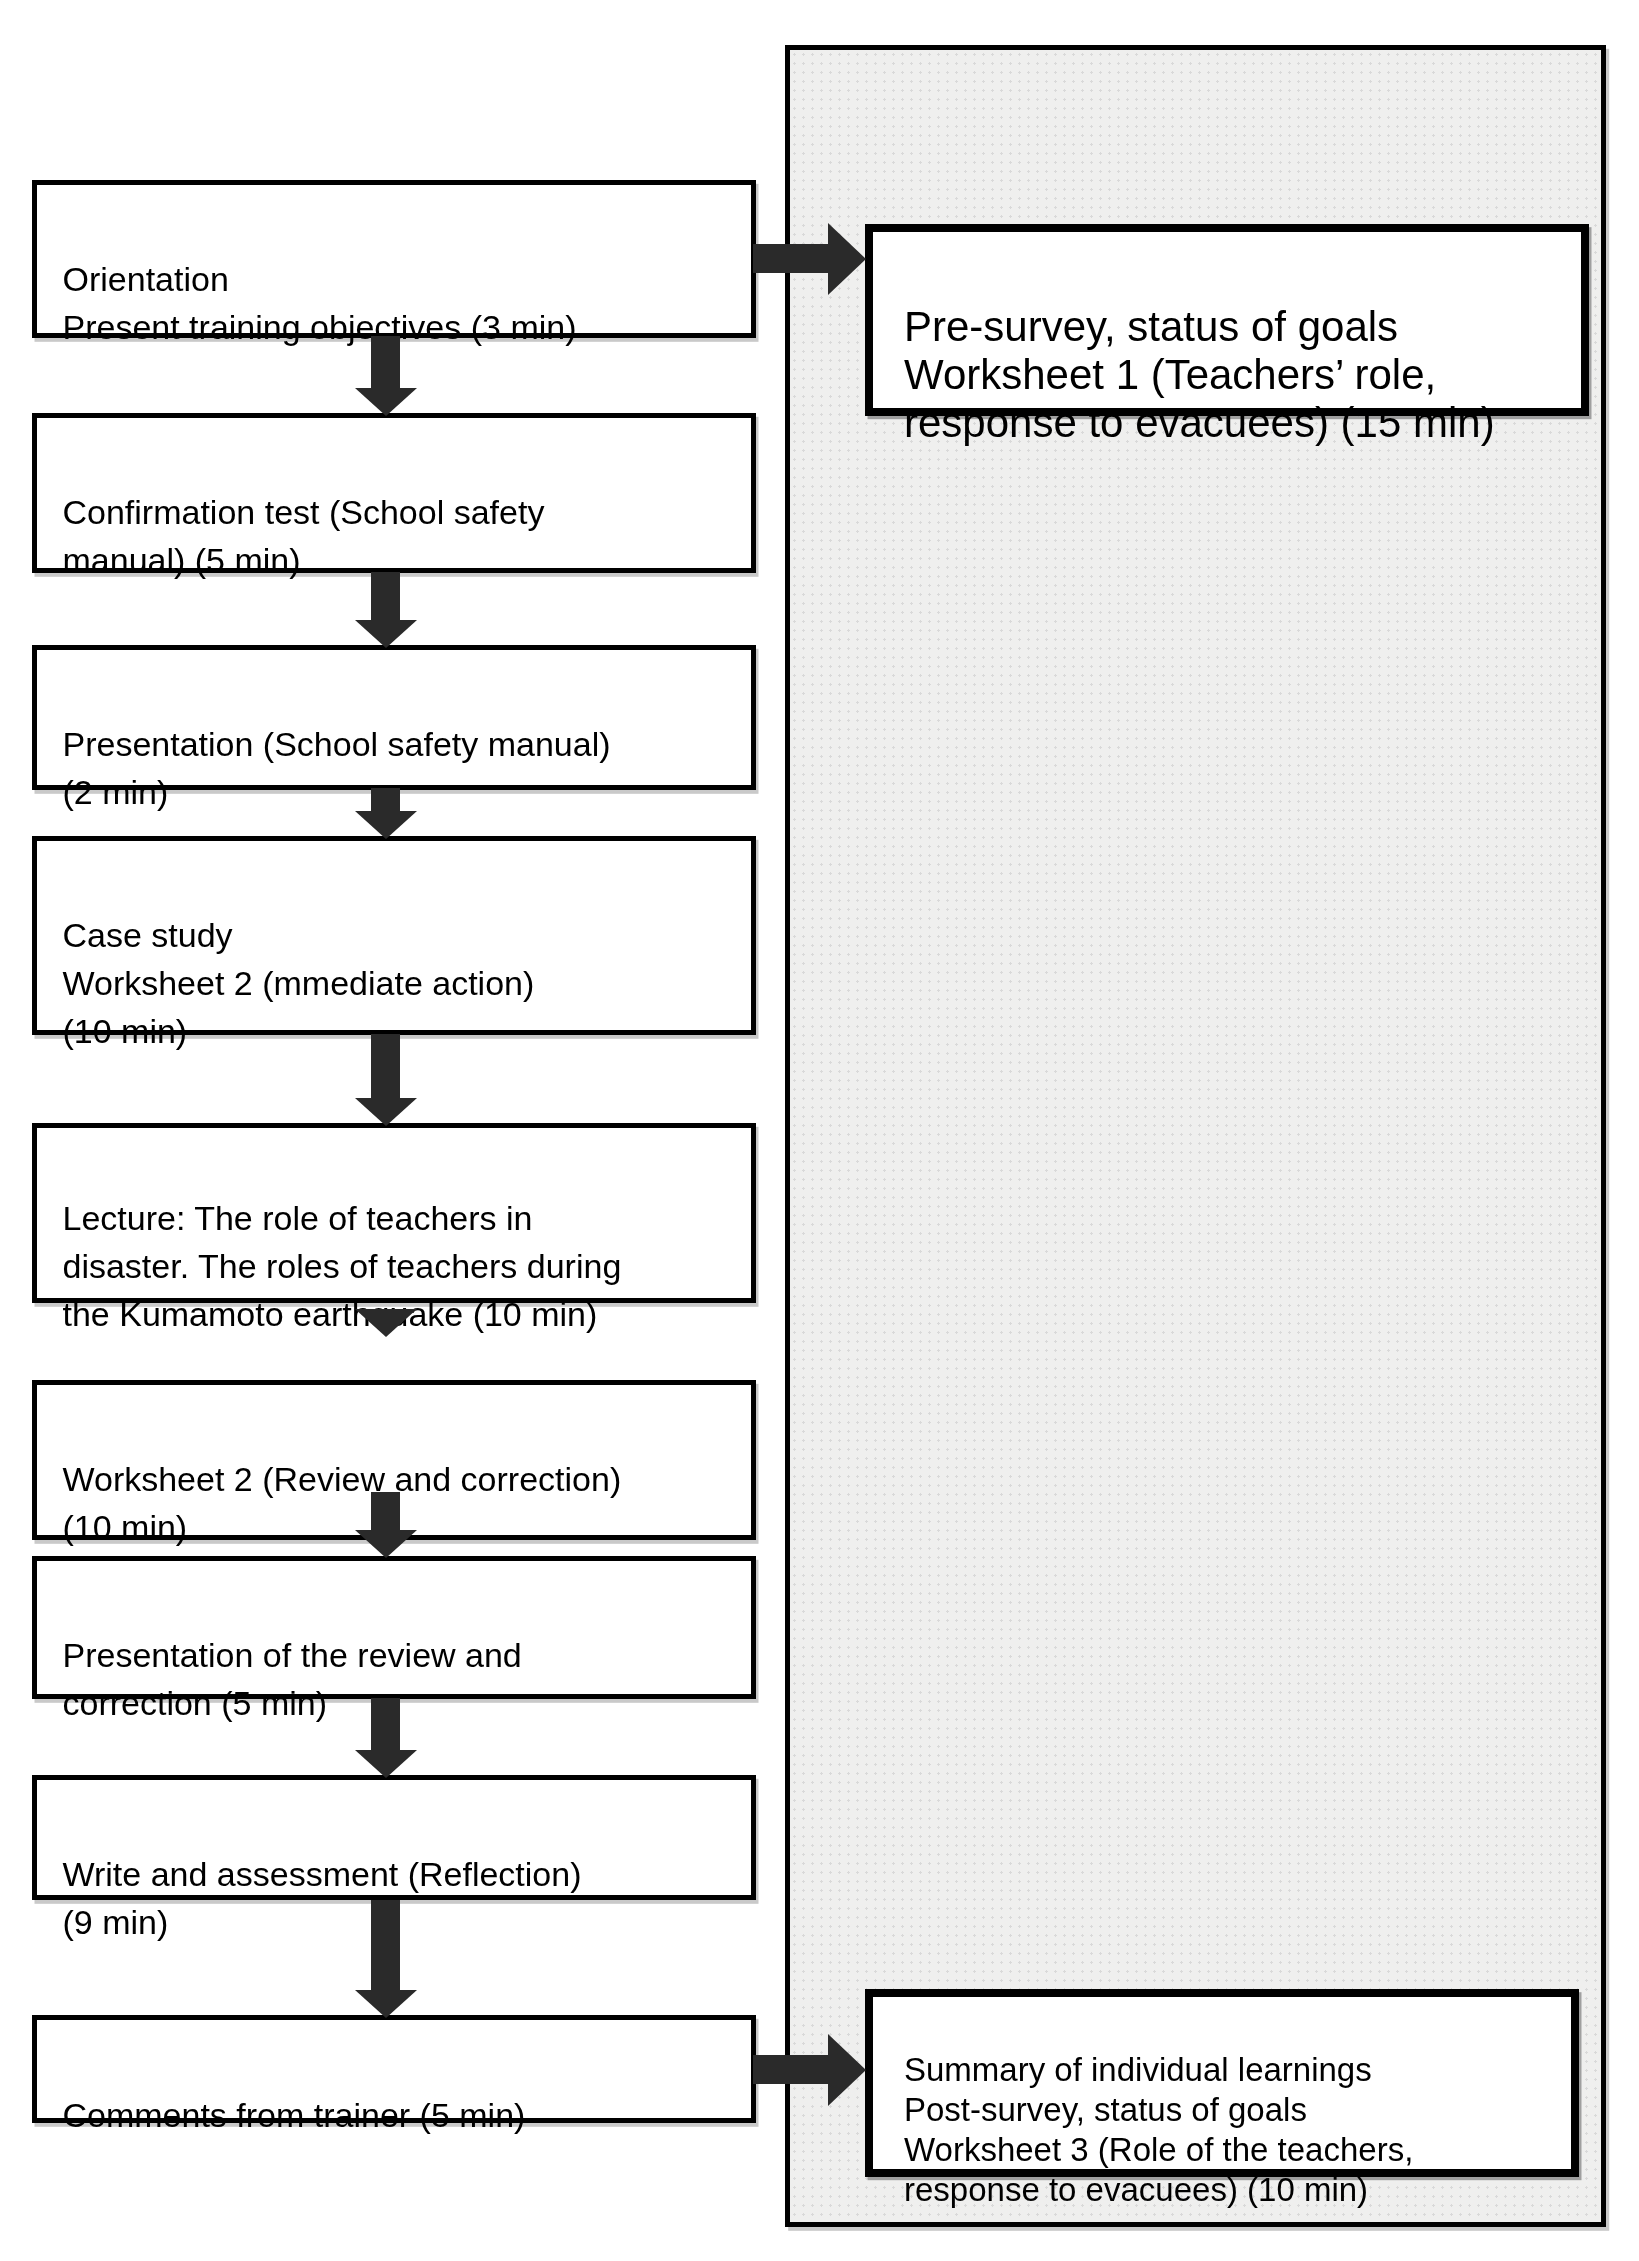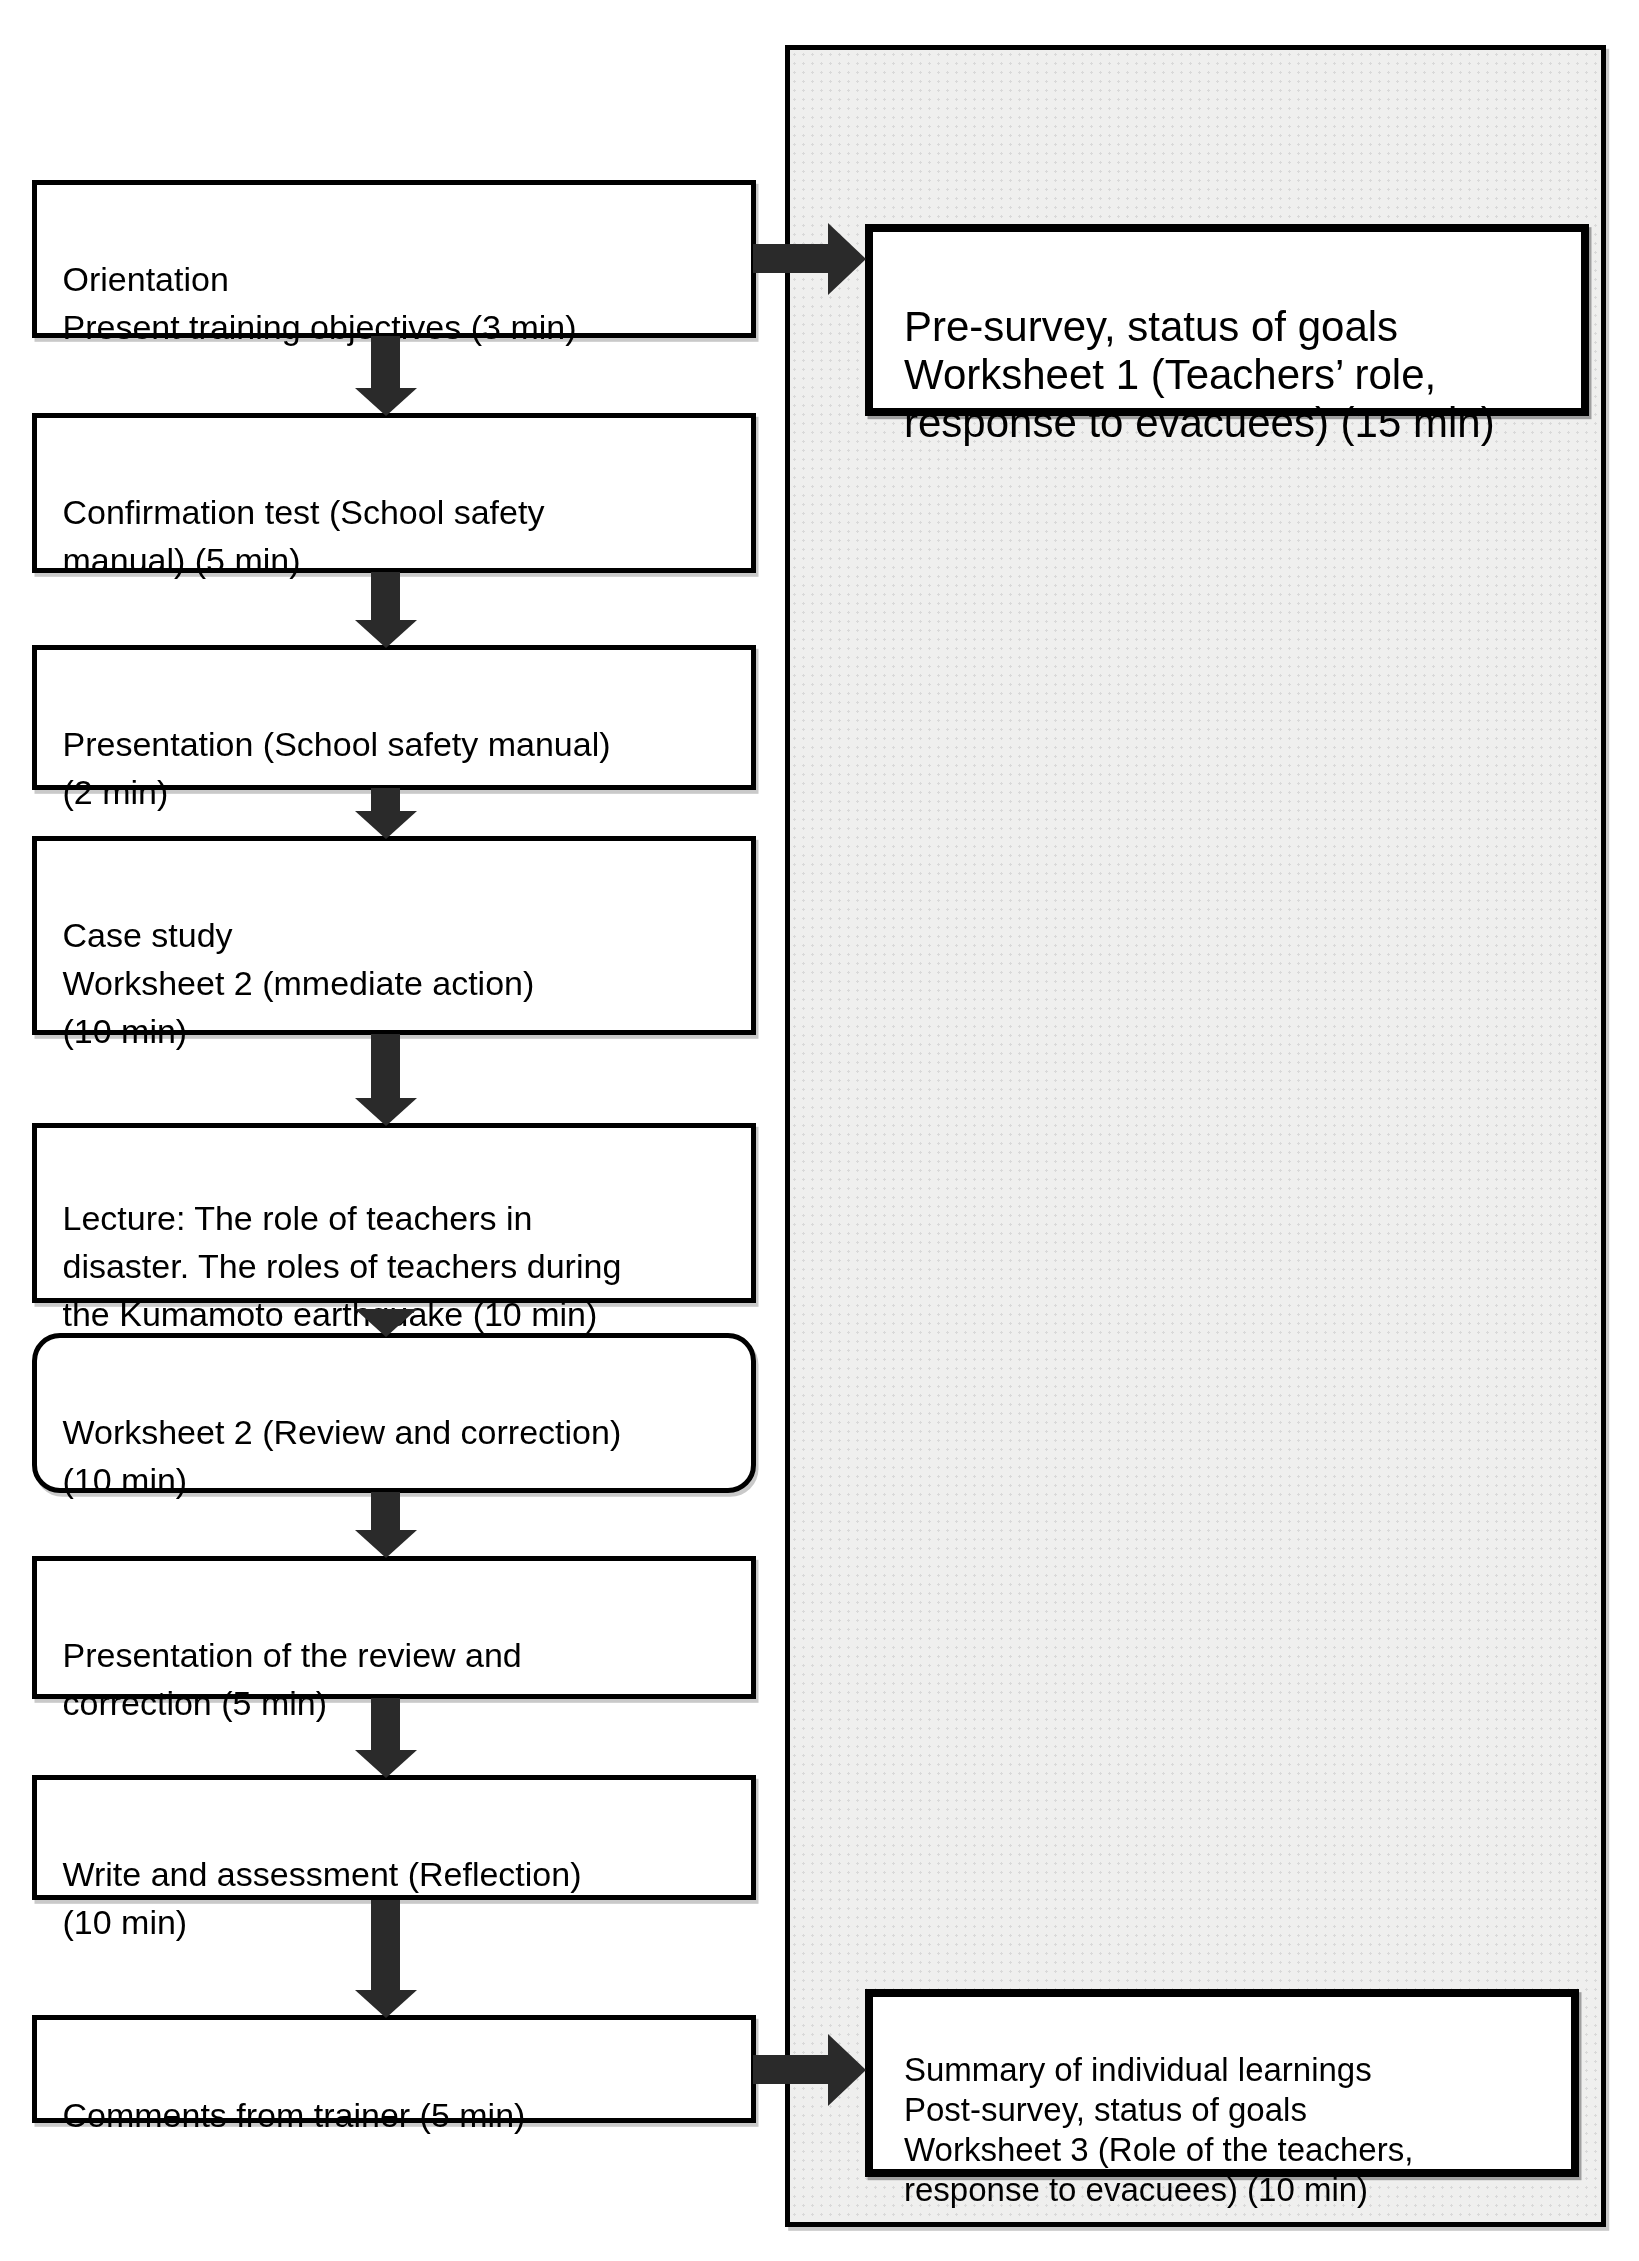--- a/index.html
+++ b/index.html
@@ -157,31 +157,31 @@
   <div class="lbox" style="top:836px; height:199px;">
     <span>Case study
 Worksheet 2 (mmediate action)
 (10 min)</span>
   </div>
   <div class="lbox" style="top:1123px; height:180px; padding-top:18px;">
     <span>Lecture: The role of teachers in
 disaster. The roles of teachers during
 the Kumamoto earthquake (10 min)</span>
   </div>
-  <div class="lbox" style="top:1333px; height:160px;border-radius:28px;">
+  <div class="lbox" style="top:1380px; height:160px;">
     <span>Worksheet 2 (Review and correction)
 (10 min)</span>
   </div>
   <div class="lbox" style="top:1556px; height:143px;">
     <span>Presentation of the review and
 correction (5 min)</span>
   </div>
   <div class="lbox" style="top:1775px; height:125px;">
     <span>Write and assessment (Reflection)
-(10 min)</span>
+(9 min)</span>
   </div>
   <div class="lbox" style="top:2015px; height:108px; padding-top:23px;">
     <span>Comments from trainer (5 min)</span>
   </div>
 
   <div class="varrow" style="top:336px;  height:80px;">
       <div class="vshaft"></div>
       <div class="vhead"></div>
     </div>
   <div class="varrow" style="top:572px;  height:76px;">

